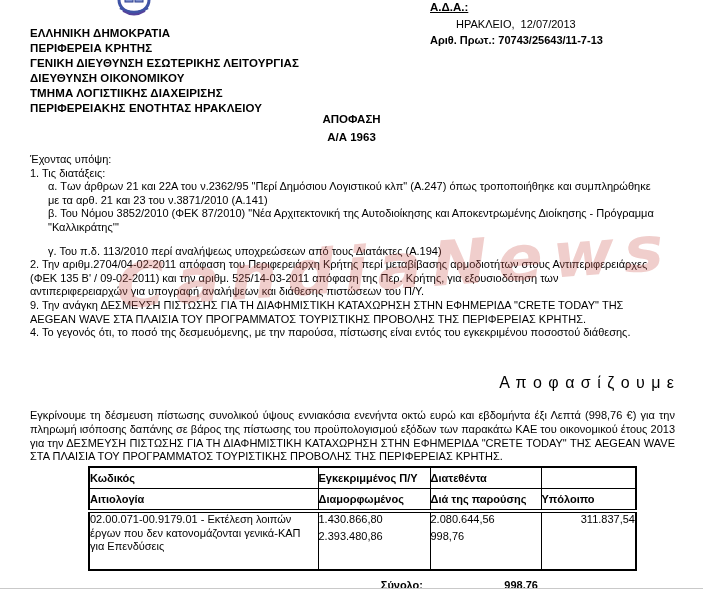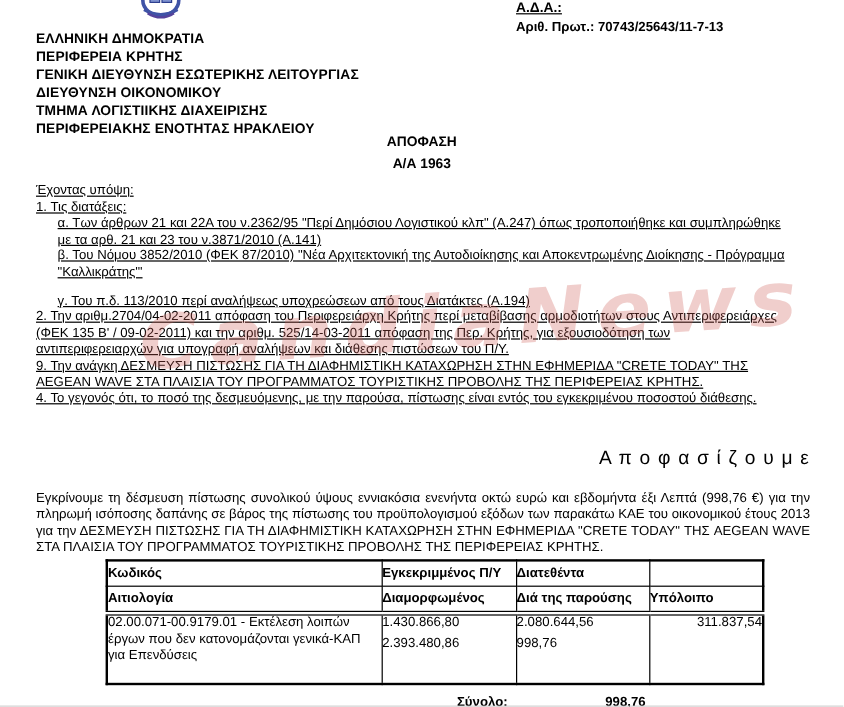--- a/index.html
+++ b/index.html
@@ -21,21 +21,21 @@
   .ada-label{font-weight:bold;text-decoration:underline;font-size:11.5px;}
   .place-date{margin-left:26px;margin-top:4px;white-space:pre;}
   .protocol{font-weight:bold;margin-top:3px;}
 
   
   .title-block{position:absolute;left:0;top:113px;width:100%;text-align:center;font-weight:bold;font-size:11.5px;}
   .title-number{margin-top:6px;}
 
   
   .preamble{position:absolute;left:30px;top:153px;width:628px;font-size:11px;line-height:13.6px;}
-  .preamble .item{margin:0;text-decoration:underline;}
+  .preamble .item{margin:0;}
   .preamble .sub{padding-left:18px;}
   .preamble .gap{margin-top:10px;}
 
   
   .decision{position:absolute;left:30px;top:374px;width:645px;font-size:11px;}
   .decide-heading{text-align:right;font-weight:normal;font-size:16px;letter-spacing:1px;}
   .decide-body{margin-top:17px;text-align:justify;line-height:13.8px;}
 
   
   .tablewrap{position:absolute;left:88px;top:466px;width:548px;font-size:11px;}
@@ -85,20 +85,21 @@
     <div>ΕΛΛΗΝΙΚΗ ΔΗΜΟΚΡΑΤΙΑ</div>
     <div>ΠΕΡΙΦΕΡΕΙΑ ΚΡΗΤΗΣ</div>
     <div>ΓΕΝΙΚΗ ΔΙΕΥΘΥΝΣΗ ΕΣΩΤΕΡΙΚΗΣ ΛΕΙΤΟΥΡΓΙΑΣ</div>
     <div>ΔΙΕΥΘΥΝΣΗ ΟΙΚΟΝΟΜΙΚΟΥ</div>
     <div>ΤΜΗΜΑ ΛΟΓΙΣΤΙΙΚΗΣ ΔΙΑΧΕΙΡΙΣΗΣ</div>
     <div>ΠΕΡΙΦΕΡΕΙΑΚΗΣ ΕΝΟΤΗΤΑΣ ΗΡΑΚΛΕΙΟΥ</div>
   </div>
 
   <div class="ada-block">
     <div class="ada-label">Α.Δ.Α.:</div>
+    <div class="place-date">ΗΡΑΚΛΕΙΟ,  12/07/2013</div>
     <div class="protocol">Αριθ. Πρωτ.: 70743/25643/11-7-13</div>
   </div>
 
   <div class="title-block">
     <div>ΑΠΟΦΑΣΗ</div>
     <div class="title-number">Α/Α 1963</div>
   </div>
 
   <div class="preamble">
     <div class="item">Έχοντας υπόψη:</div>

